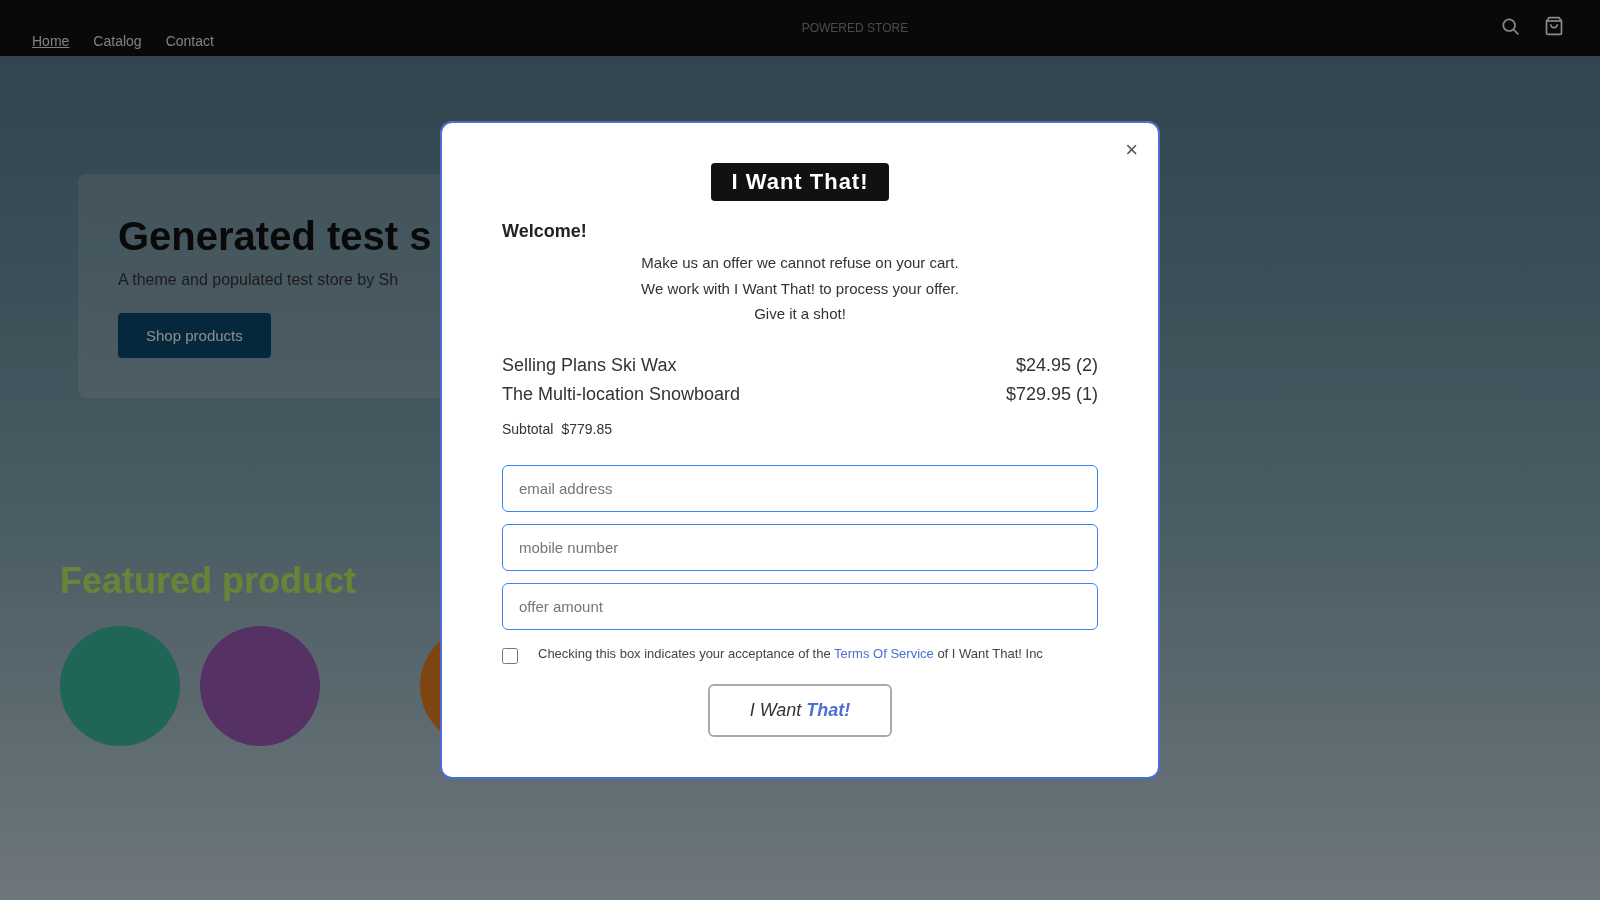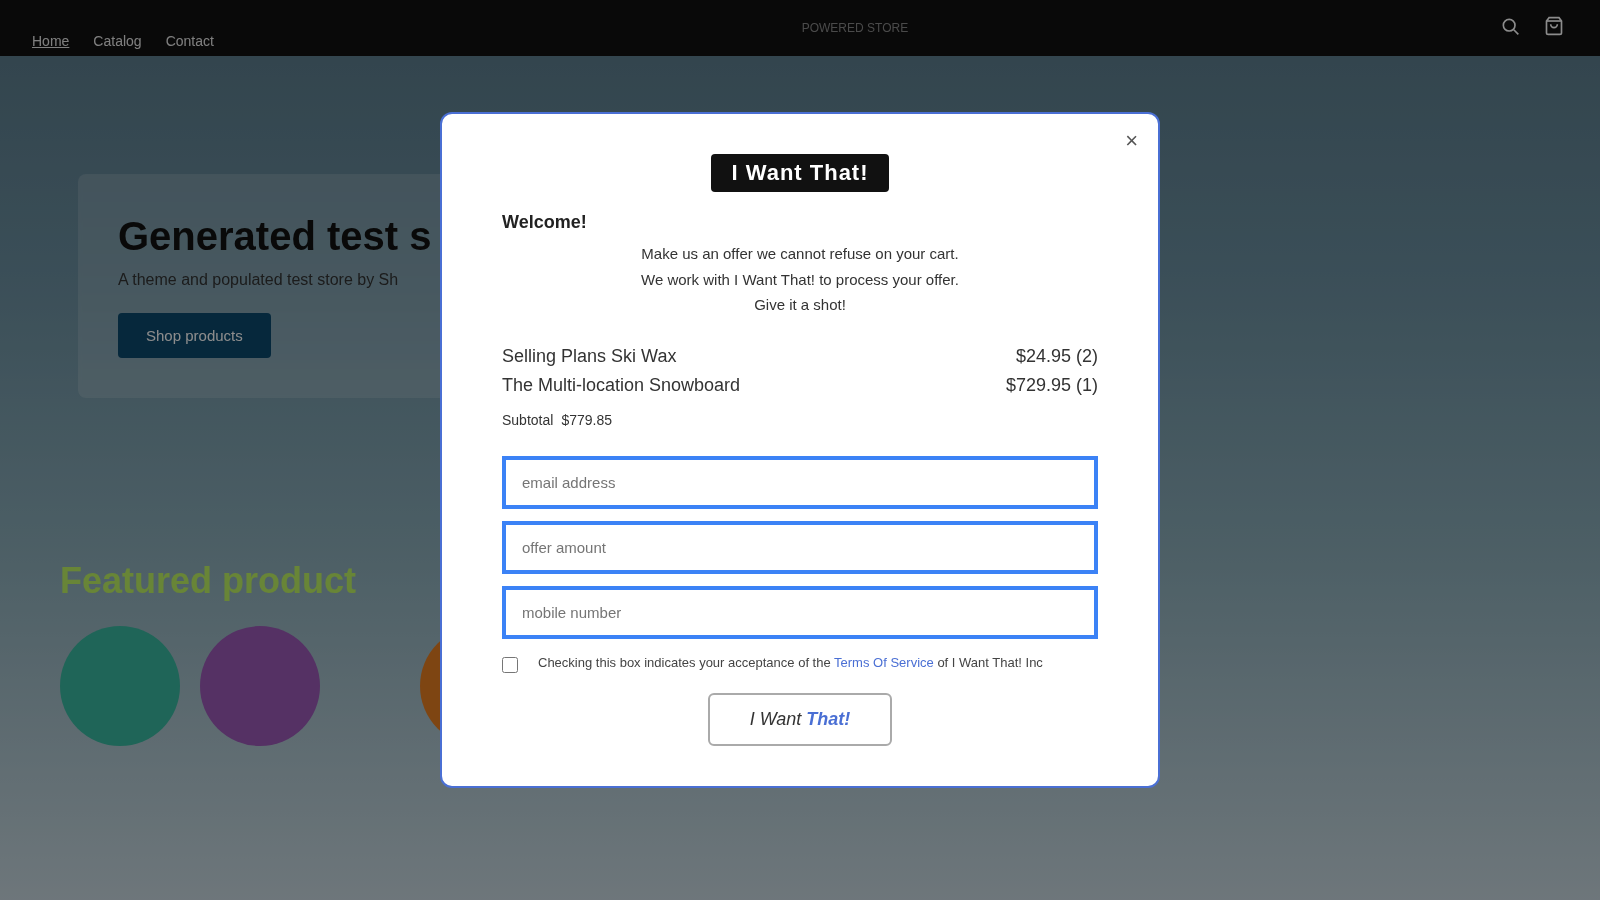--- a/index.html
+++ b/index.html
@@ -243,22 +243,22 @@
     .form-fields {
       display: flex;
       flex-direction: column;
       gap: 12px;
       margin-bottom: 16px;
     }
 
     .form-input {
       width: 100%;
       padding: 14px 16px;
-      border: 4px solid #3b82f6;
-      border-radius: 0;
+      border: 1px solid #3b82f6;
+      border-radius: 6px;
       font-size: 15px;
       color: #999;
       outline: none;
     }
 
     .tos-row {
       display: flex;
       align-items: flex-start;
       gap: 20px;
       font-size: 13px;
@@ -385,22 +385,22 @@
       </div>
     </div>
 
     <div class="cart-subtotal">
       <span>Subtotal</span>
       <span>$779.85</span>
     </div>
 
     <div class="form-fields">
       <input class="form-input" type="email" placeholder="email address" style="">
+      <input class="form-input" type="tel" placeholder="mobile number" style="">
       <input class="form-input" type="text" placeholder="offer amount" style="">
-      <input class="form-input" type="tel" placeholder="mobile number" style="">
     </div>
 
     <div class="tos-row">
       <input type="checkbox" class="tos-checkbox" style="">
       <span>
         <span>Checking this box indicates your acceptance of the</span>
         <a href="#" class="tos-link">Terms Of Service</a>
         <span>of I Want That! Inc</span>
       </span>
     </div>

